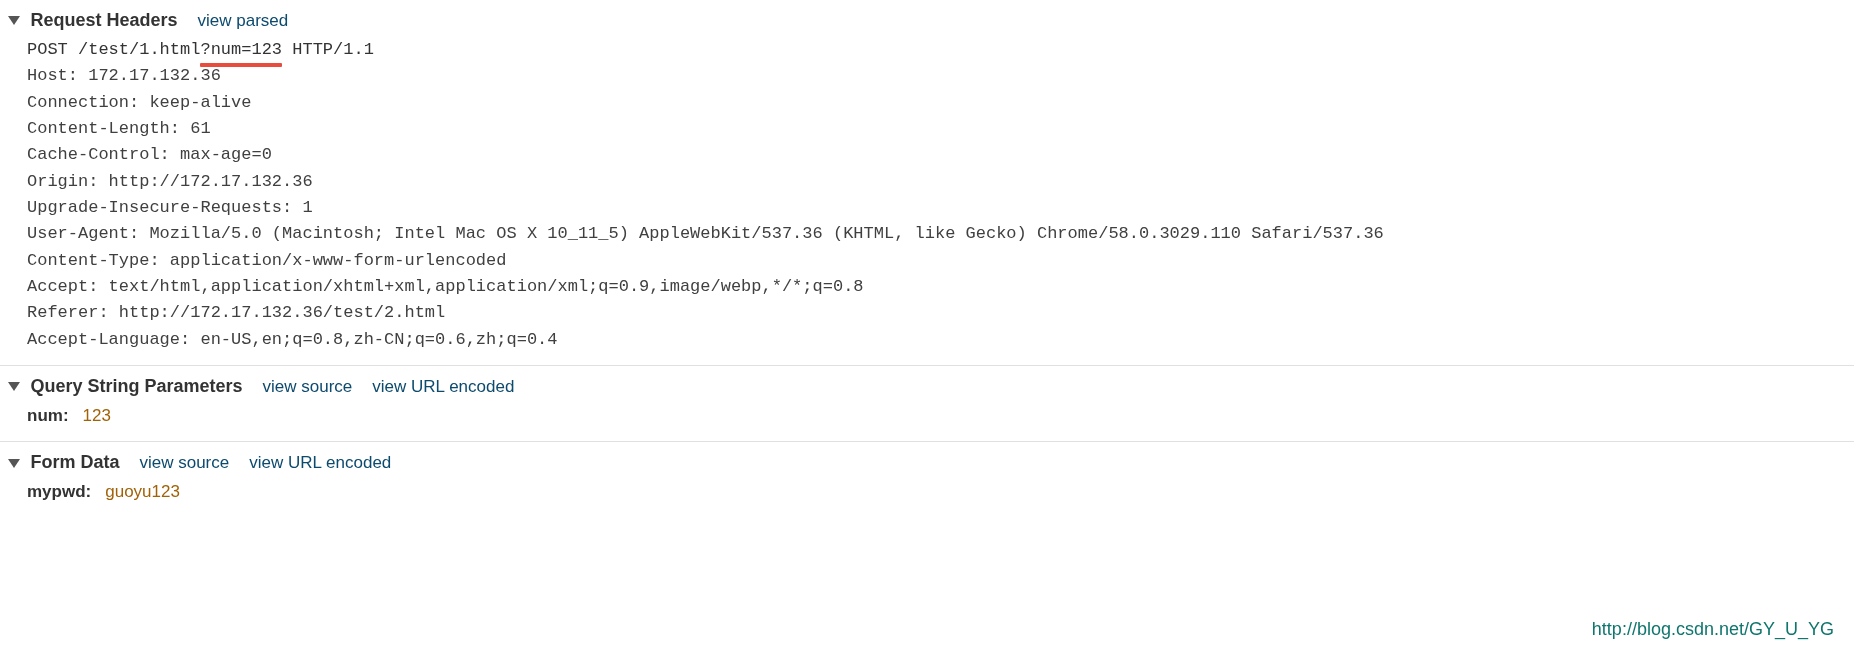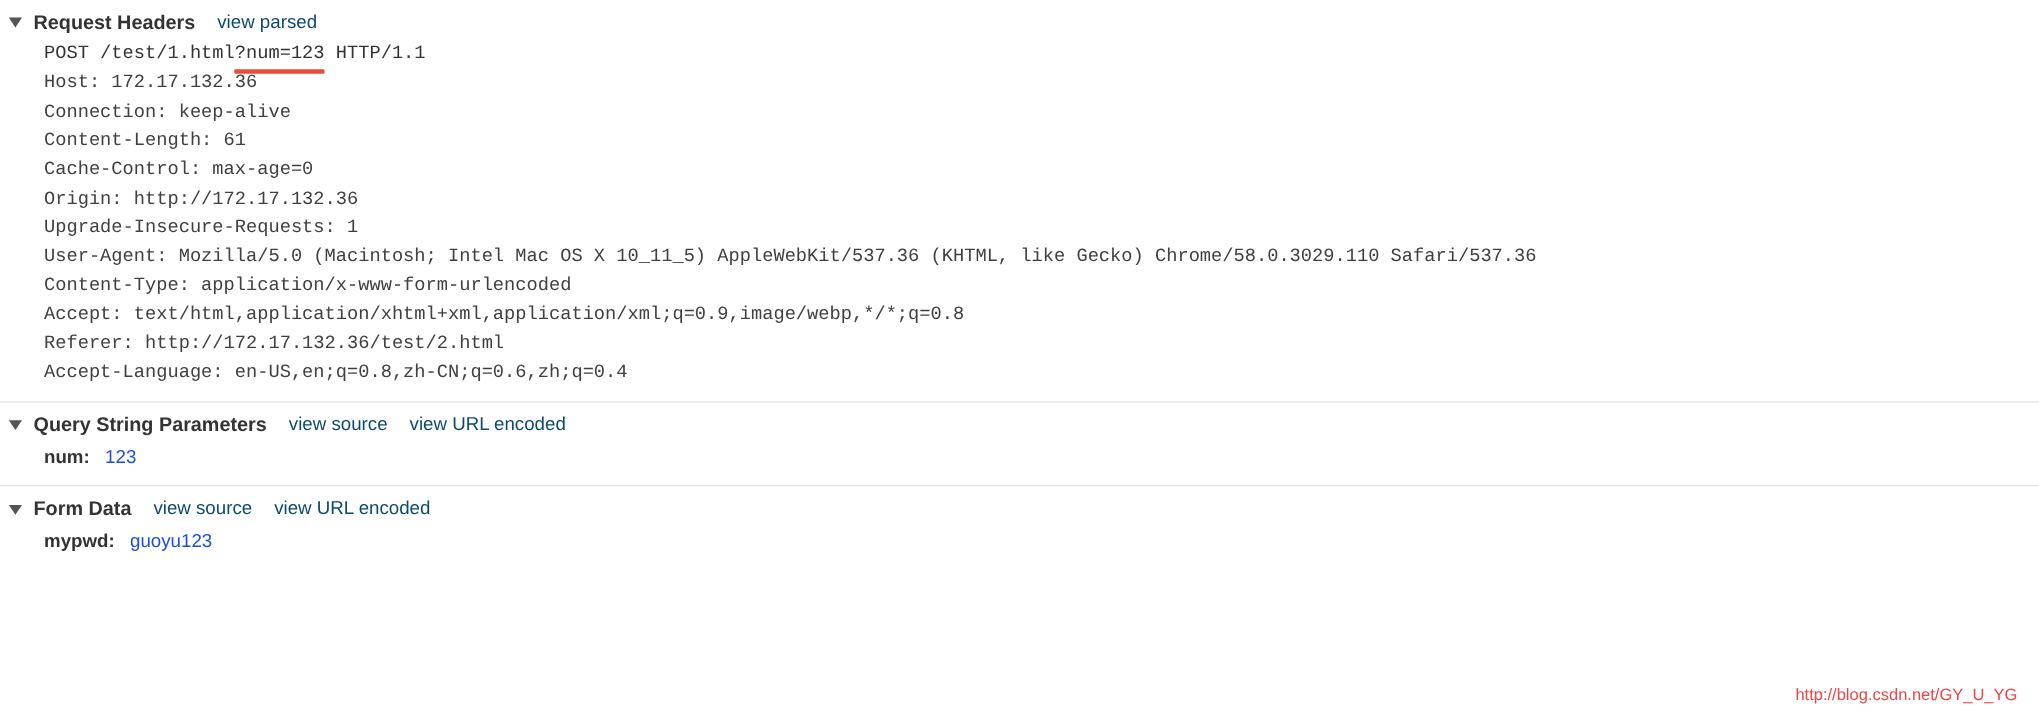--- a/index.html
+++ b/index.html
@@ -14,20 +14,21 @@
       background: #fff;
       padding: 0;
       width: 1854px;
     }
     .section {
       border-bottom: 1px solid #e0e0e0;
       padding: 8px 0 12px 0;
     }
     .section-header {
       display: flex;
+      align-items: center;
       gap: 20px;
       padding: 2px 8px 6px 8px;
     }
     .triangle {
       display: inline-block;
       width: 0;
       height: 0;
       border-left: 6px solid transparent;
       border-right: 6px solid transparent;
       border-top: 9px solid #555;
@@ -46,60 +47,60 @@
       font-size: 17px;
       cursor: pointer;
     }
     .mono {
       font-family: Menlo, Monaco, "Courier New", monospace;
       font-size: 17px;
       color: #404040;
       white-space: pre;
     }
     .content {
-      padding-left: 40px;
+      padding-left: 27px;
       line-height: 1.55;
     }
     .content .line {
       display: block;
     }
     .kv-line {
       display: flex;
       gap: 14px;
       align-items: baseline;
     }
     .kv-key {
       font-weight: 700;
       color: #333;
       font-size: 17px;
     }
     .kv-val {
-      color: #1d4ed8;
+      color: #a16207;
       font-size: 17px;
     }
     .underline-red {
       position: relative;
       display: inline-block;
     }
     .underline-red::after {
       content: "";
       position: absolute;
       left: 0;
       right: 0;
       bottom: -4px;
       height: 4px;
       background: #e74c3c;
       border-radius: 1px;
     }
     .watermark {
       position: absolute;
       right: 20px;
       bottom: 14px;
-      color: #ef4444;
-      font-size: 15px;
+      color: #0f766e;
+      font-size: 18px;
       font-family: Arial, sans-serif;
     }
     .req-line {
       font-family: Menlo, Monaco, "Courier New", monospace;
       font-size: 17px;
       color: #333;
     }
     .req-line .part {
       white-space: pre;
     }

